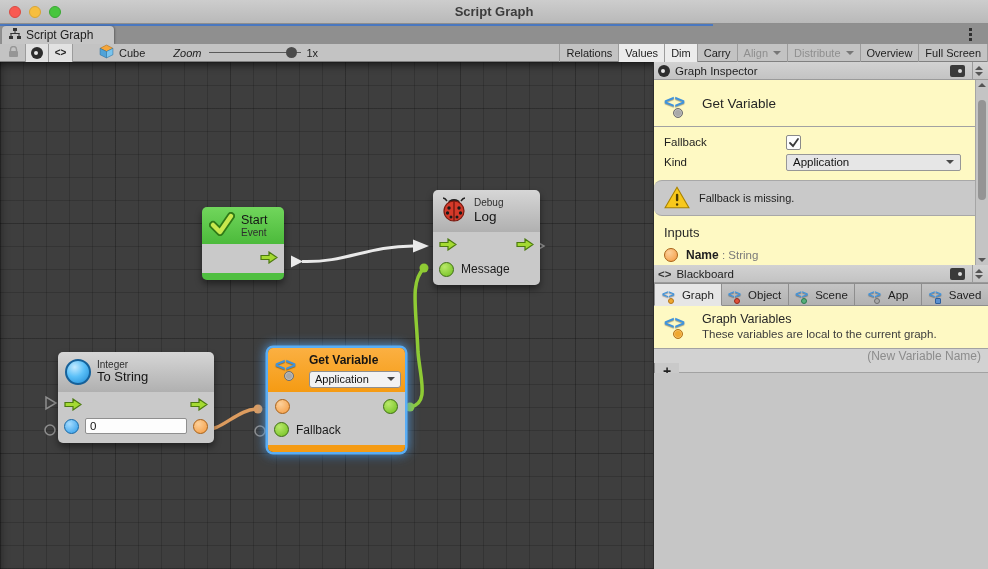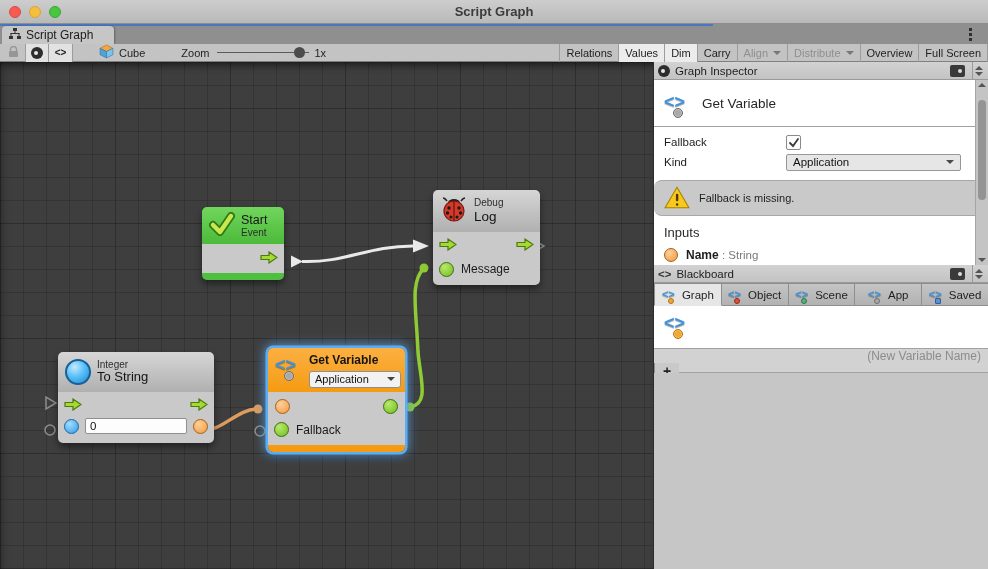--- a/index.html
+++ b/index.html
@@ -106,21 +106,21 @@
   .vi-lg .badge { left:9px; bottom:-3px; width:10px; height:10px; background:#a9a9a9;
     border:1.5px solid #6e6e6e; box-shadow:0 0 0 1px rgba(255,255,255,.25) inset; }
   .vi-sm { font-size:11px; width:16px; height:14px; line-height:12px; }
   .vi-sm .badge { left:6px; bottom:-2px; width:6px; height:6px; }
 
   
   .arrow { flex:none; }
 
   
   .inspector { position:absolute; left:653px; top:62px; width:335px; height:507px;
-    background:#ffffff; border-left:1px solid #2c2c2c; font-size:11.5px; color:#1e1e1e; }
+    background:#fef9c3; border-left:1px solid #2c2c2c; font-size:11.5px; color:#1e1e1e; }
   .sec { position:absolute; left:0; width:335px; }
   .panel-head { height:18px; background:linear-gradient(#d2d2d2,#c3c3c3);
     border-bottom:1px solid #9a9a9a; display:flex; align-items:center; gap:5px; padding:0 4px; }
   .mini-scroll { margin-left:auto; width:13px; height:18px; border-left:1px solid #9a9a9a;
     display:flex; flex-direction:column; align-items:center; justify-content:center; gap:2px; }
   .tri-up { width:0;height:0;border-left:4px solid transparent;border-right:4px solid transparent;
     border-bottom:4px solid #555; }
   .tri-dn { width:0;height:0;border-left:4px solid transparent;border-right:4px solid transparent;
     border-top:4px solid #555; }
   .boxdot { width:15px; height:12px; background:#3a3a3a; border-radius:2px; position:relative; flex:none; }
@@ -229,21 +229,21 @@
     </span>
     <span class="tb-sq">&lt;&gt;</span>
     <span style="margin-left:26px;">
       <svg width="15" height="15" viewBox="0 0 14 14">
           <polygon points="7,1 13,4 7,7 1,4" fill="#f5a63b" stroke="#a86b16" stroke-width=".5"></polygon>
           <polygon points="1,4 7,7 7,13 1,10" fill="#4fa3d8" stroke="#2a6d9c" stroke-width=".5"></polygon>
           <polygon points="13,4 7,7 7,13 13,10" fill="#79c4ee" stroke="#2a6d9c" stroke-width=".5"></polygon>
         </svg>
     </span>
     <span style="margin-left:5px;">Cube</span>
-    <span style="margin-left:36px;">Zoom</span>
+    <span style="margin-left:28px;font-style:italic;">Zoom</span>
     <span class="slider">
       <span class="track"></span>
       <span class="handle"></span>
     </span>
     <span style="margin-left:5px;">1x</span>
 
     <span class="tb-right">
       <span class="tb-btn">
           <span>Relations</span>
         </span>
@@ -514,20 +514,24 @@
         <span>App</span>
         </span>
       <span class="bb-tab">
         <span class="vars-icon vi-sm"><span class="lt">&lt;</span><span class="gt">&gt;</span><span class="badge" style="background:#5a8fd0;border:1px solid #2d5f9c;border-radius:1px;"></span></span>
         <span>Saved</span>
         </span>
     </div>
 
     <div class="sec gvars">
       <span class="vars-icon vi-lg"><span class="lt">&lt;</span><span class="gt">&gt;</span><span class="badge" style="background:#f0a830;border:1.5px solid #b4751a;"></span></span>
+      <span>
+        <div class="title">Graph Variables</div>
+        <div class="desc">These variables are local to the current graph.</div>
+      </span>
     </div>
 
     <div class="sec newvar">
       <input placeholder="(New Variable Name)" style="">
       <span class="plusbtn">+</span>
     </div>
 
     <div class="sec insp-rest"></div>
   </div>
 </div>

